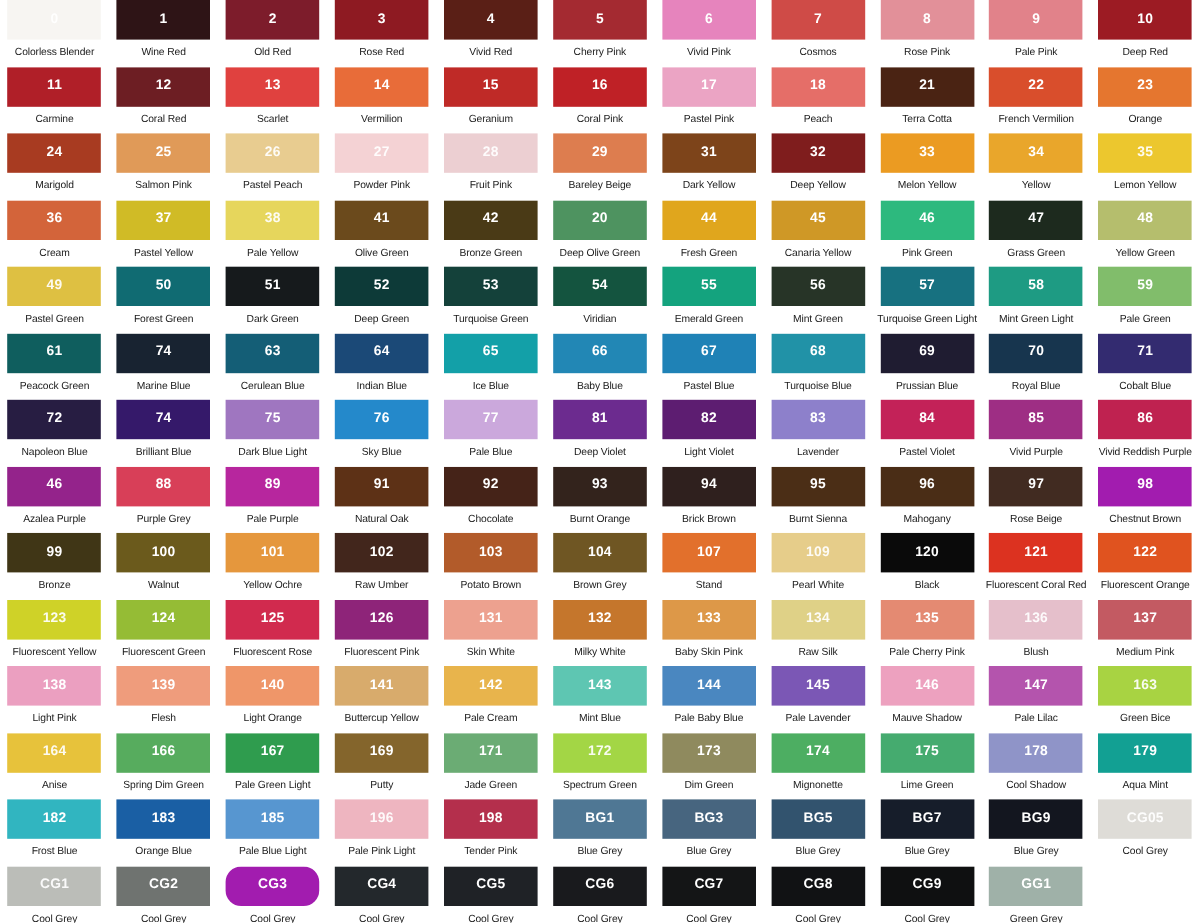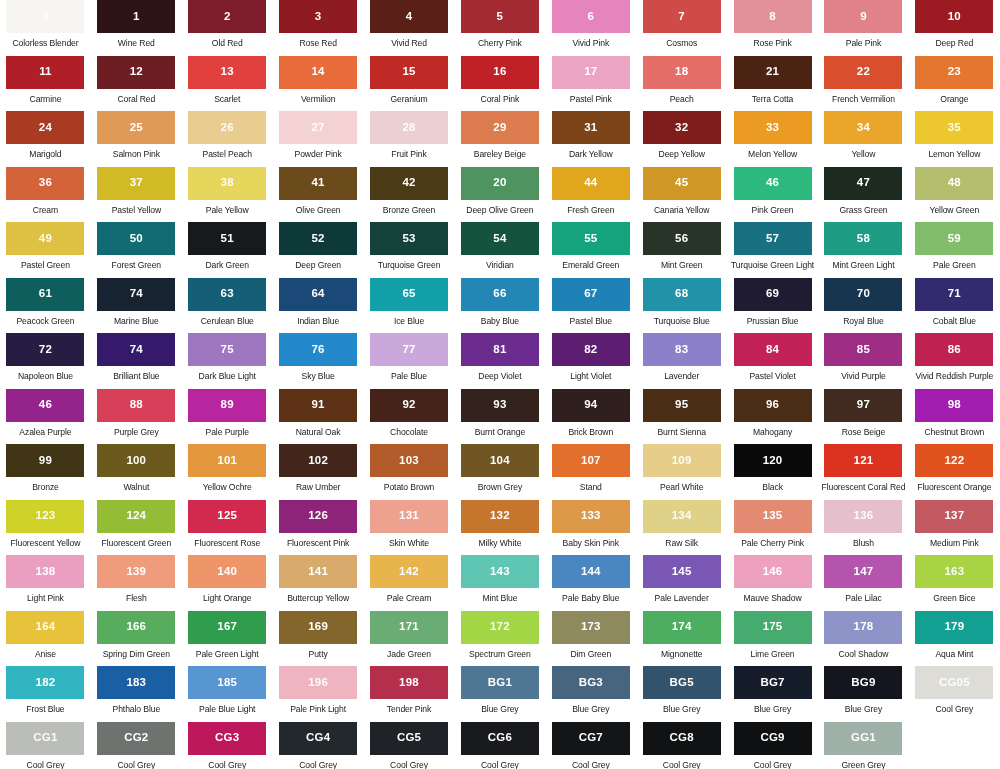--- a/index.html
+++ b/index.html
@@ -851,21 +851,21 @@
     <div class="swatch-cell">
       <div class="swatch-chip" style="background-color: rgb(49, 181, 192);">
         <span class="swatch-code" style="color: rgb(255, 255, 255);">182</span>
       </div>
       <span class="swatch-name" style="color: rgb(26, 26, 26);">Frost Blue</span>
     </div>
     <div class="swatch-cell">
       <div class="swatch-chip" style="background-color: rgb(26, 95, 164);">
         <span class="swatch-code" style="color: rgb(255, 255, 255);">183</span>
       </div>
-      <span class="swatch-name" style="color: rgb(26, 26, 26);">Phthalo Blue</span>
+      <span class="swatch-name" style="color: rgb(26, 26, 26);">Orange Blue</span>
     </div>
     <div class="swatch-cell">
       <div class="swatch-chip" style="background-color: rgb(87, 150, 208);">
         <span class="swatch-code" style="color: rgb(255, 255, 255);">185</span>
       </div>
       <span class="swatch-name" style="color: rgb(26, 26, 26);">Pale Blue Light</span>
     </div>
     <div class="swatch-cell">
       <div class="swatch-chip" style="background-color: rgb(238, 181, 192);">
         <span class="swatch-code" style="color: rgba(255, 255, 255, 0.92);">196</span>
@@ -920,21 +920,21 @@
       </div>
       <span class="swatch-name" style="color: rgb(26, 26, 26);">Cool Grey</span>
     </div>
     <div class="swatch-cell">
       <div class="swatch-chip" style="background-color: rgb(111, 115, 112);">
         <span class="swatch-code" style="color: rgb(255, 255, 255);">CG2</span>
       </div>
       <span class="swatch-name" style="color: rgb(26, 26, 26);">Cool Grey</span>
     </div>
     <div class="swatch-cell">
-      <div class="swatch-chip" style="background-color: #be185d;">
+      <div class="swatch-chip" style="background-color: #a21caf; border-radius: 13px;">
         <span class="swatch-code" style="color: rgb(255, 255, 255);">CG3</span>
       </div>
       <span class="swatch-name" style="color: rgb(26, 26, 26);">Cool Grey</span>
     </div>
     <div class="swatch-cell">
       <div class="swatch-chip" style="background-color: rgb(35, 40, 44);">
         <span class="swatch-code" style="color: rgb(255, 255, 255);">CG4</span>
       </div>
       <span class="swatch-name" style="color: rgb(26, 26, 26);">Cool Grey</span>
     </div>

